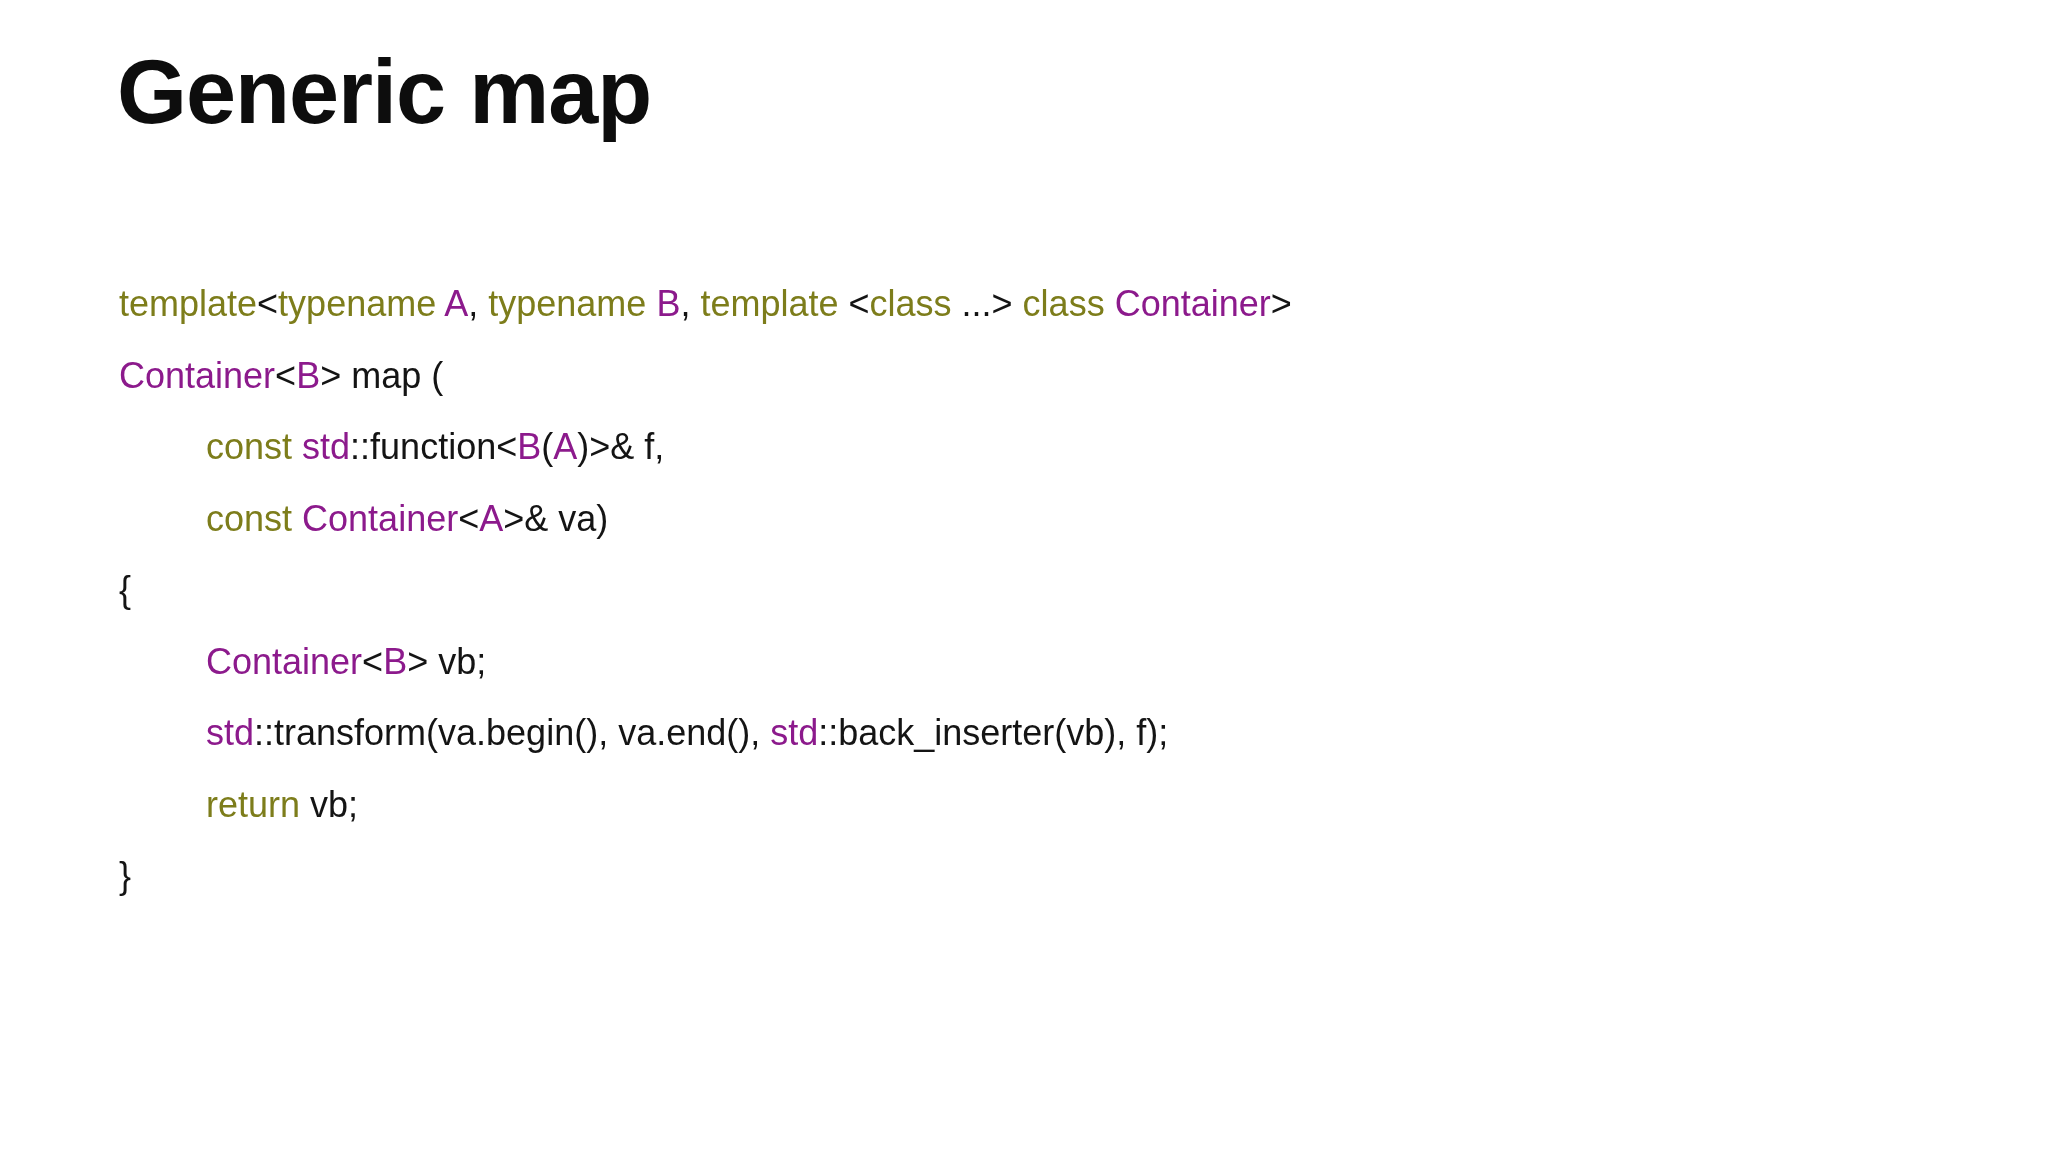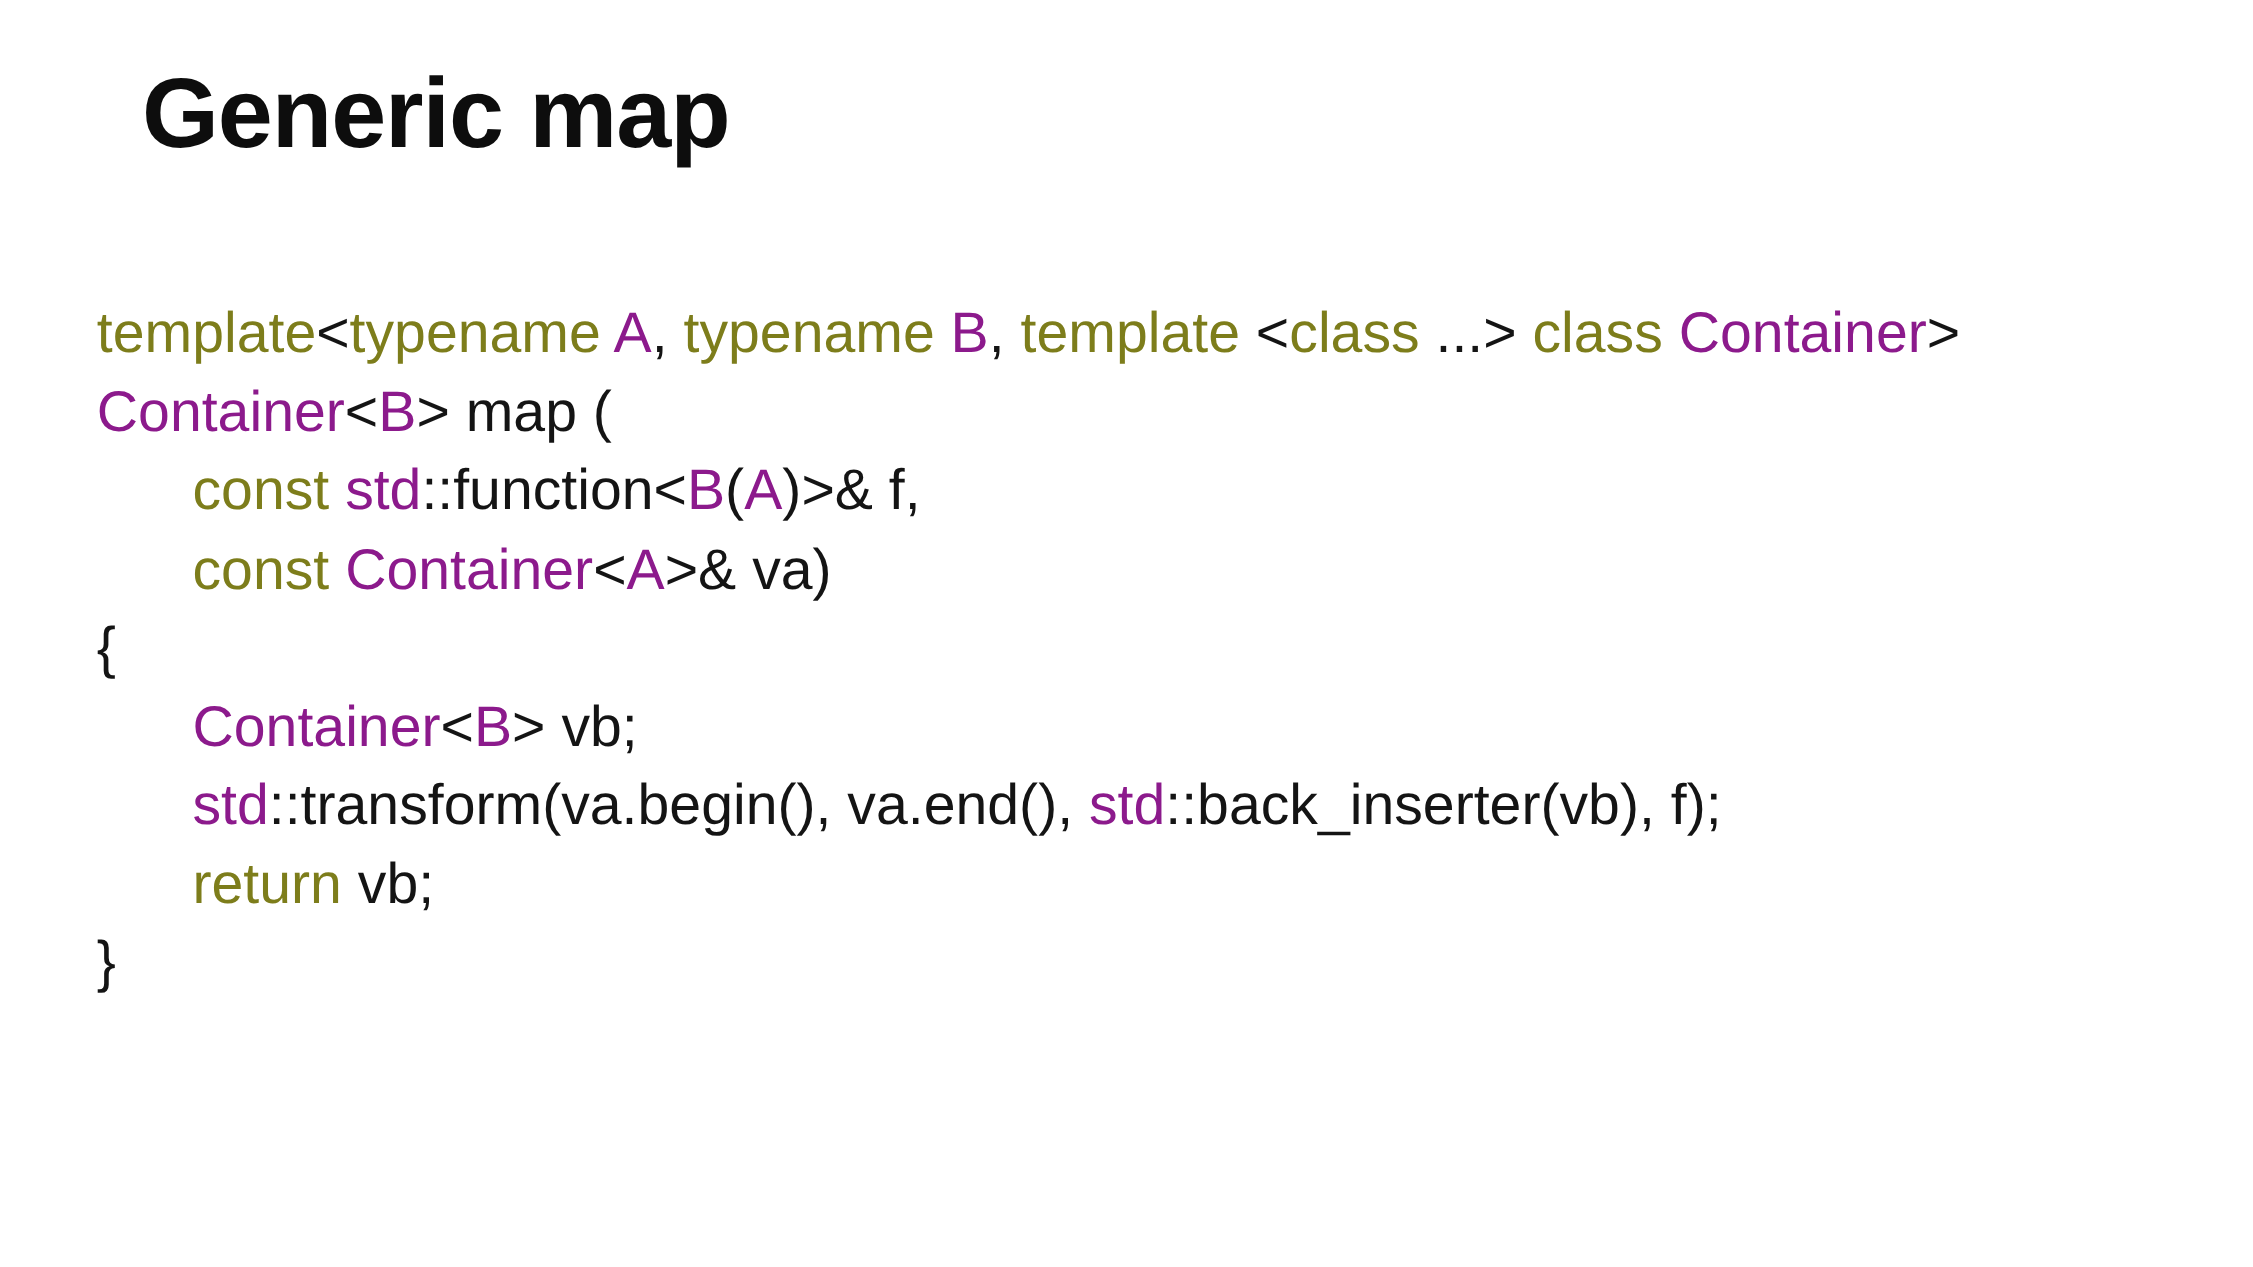--- a/index.html
+++ b/index.html
@@ -14,32 +14,32 @@
   .slide {
     position: relative;
     width: 2048px;
     height: 1152px;
     background: #ffffff;
   }
   .title {
     position: absolute;
     left: 117px;
     top: 36px;
-    margin: 12px;
+    margin: 0;
     font-size: 90px;
     line-height: 1.25;
     font-weight: 700;
     color: #0d0d0d;
     letter-spacing: -1px;
   }
   .code {
     position: absolute;
-    left: 88px;
+    left: 119px;
     top: 268px;
-    font-size: 52px;
+    font-size: 36px;
     line-height: 71.5px;
     white-space: pre;
     color: var(--plain, #141414);
   }
   .code-line {
     height: 71.5px;
   }
   .tok-keyword { color: var(--kw, #7d7d1b); }
   .tok-type    { color: var(--type, #8c1a8c); }
   .tok-plain   { color: var(--plain, #141414); }

